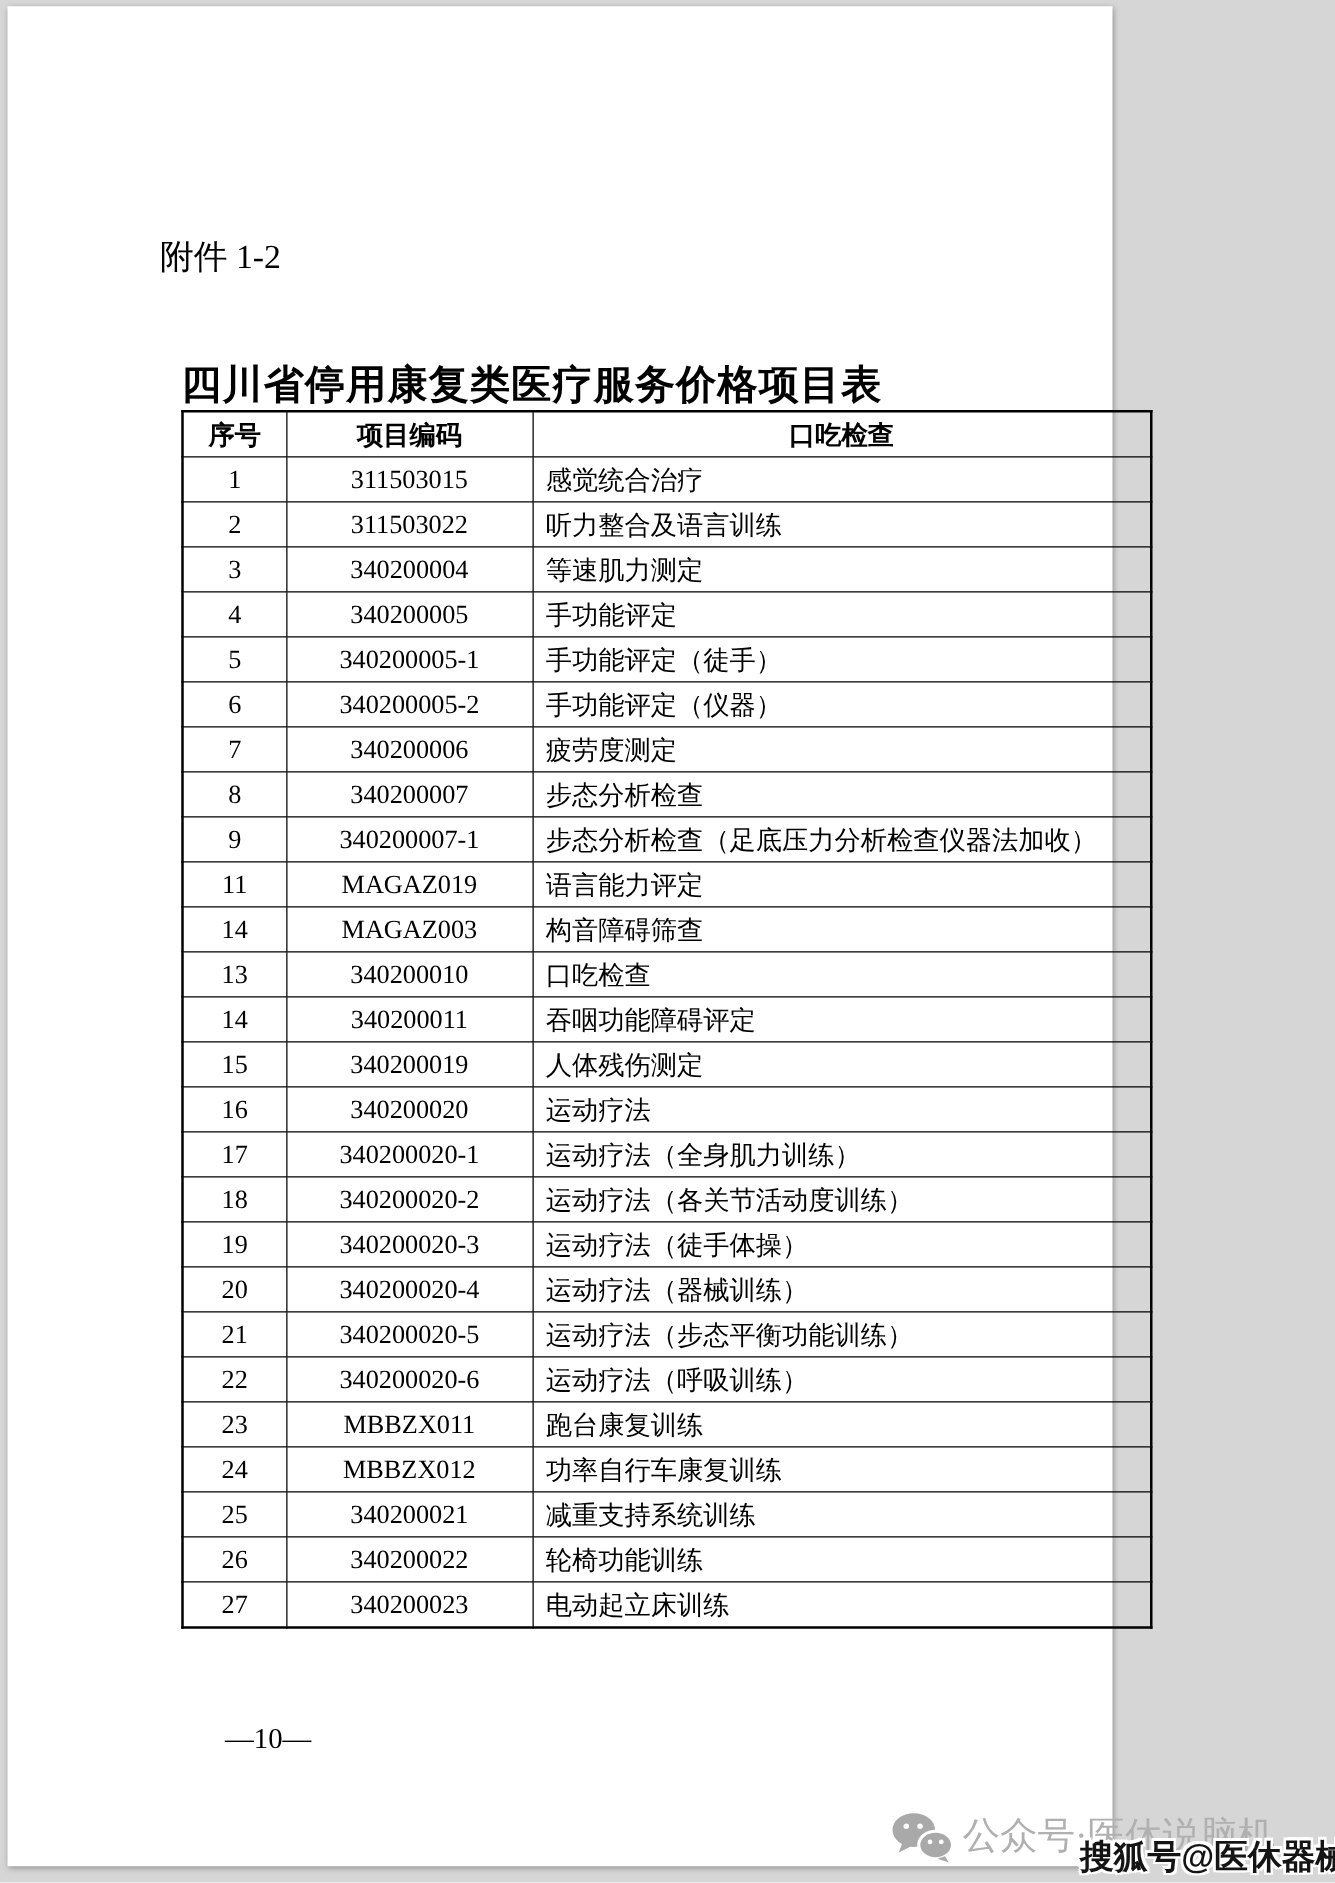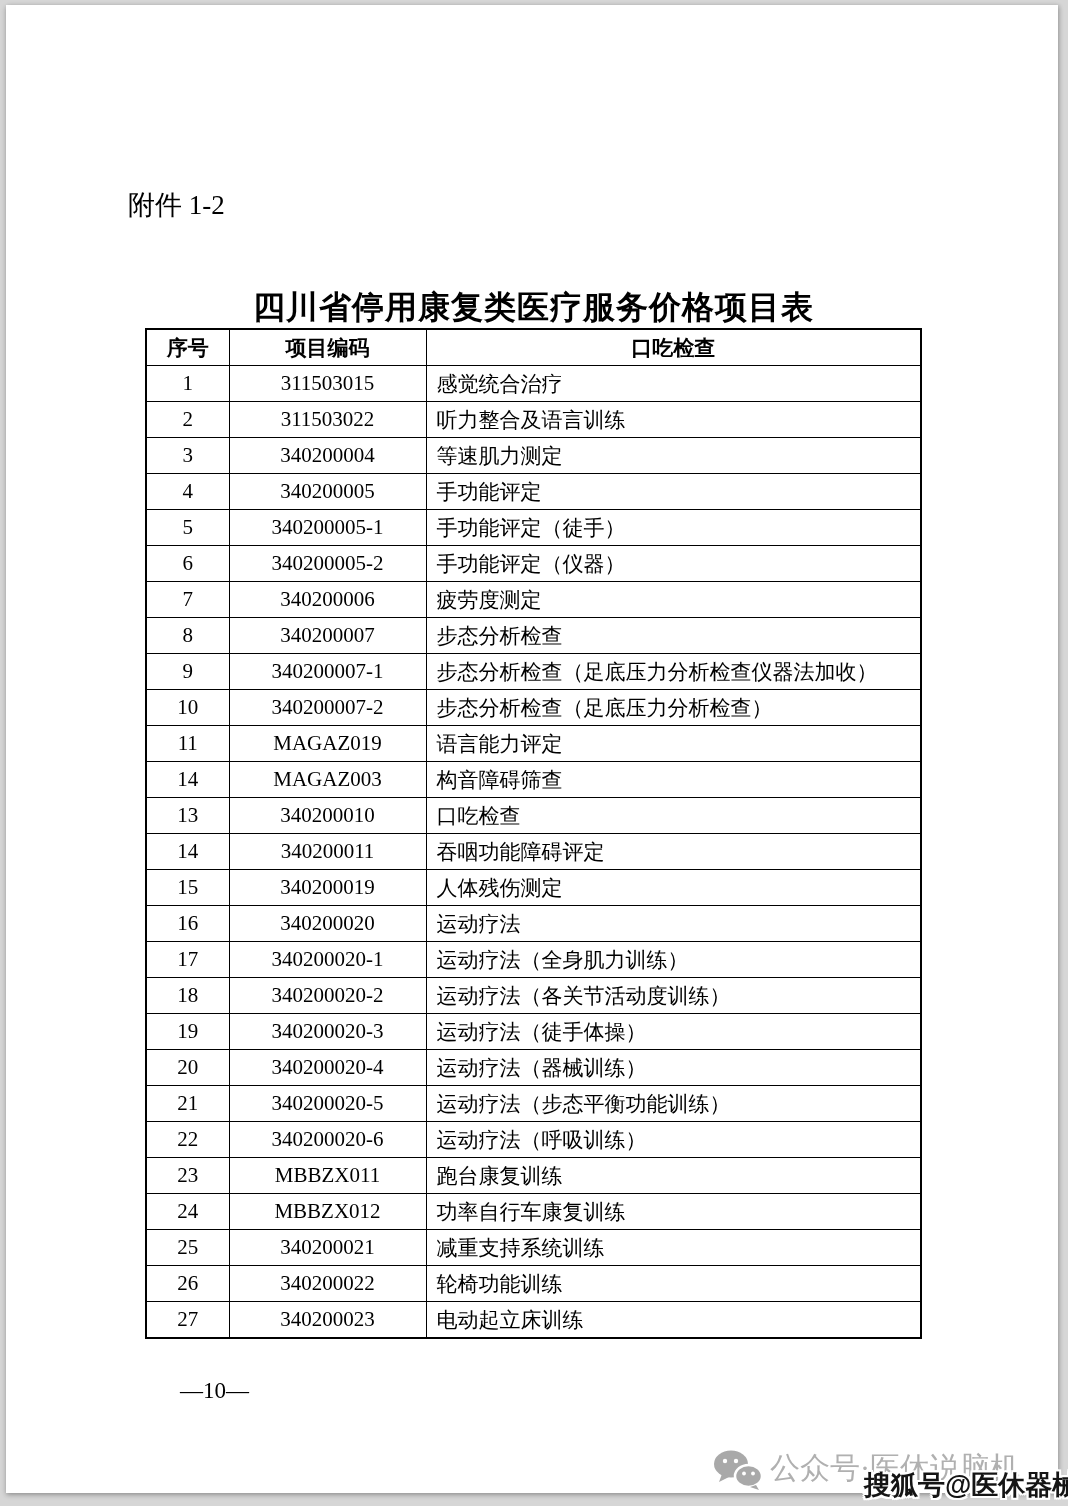--- a/index.html
+++ b/index.html
@@ -12,39 +12,38 @@
     position: relative;
     background: #d6d6d6;
     font-family: "Liberation Serif", "DejaVu Serif", serif;
     color: #000;
     overflow: hidden;
   }
   .page {
     position: absolute;
     left: 6px;
     top: 5px;
-    width: 1052px;
+    width: 884px;
     height: 1488px;
     background: #ffffff;
     box-shadow: 0 2px 5px rgba(0,0,0,0.28), 2px 0 4px rgba(0,0,0,0.10);
   }
   .attachment-label {
     position: absolute;
     left: 122px;
     top: 184px;
     font-size: 27px;
     line-height: 1.2;
     white-space: nowrap;
   }
   .doc-title {
     position: absolute;
     left: 139px;
     top: 281px;
     width: 777px;
-    text-align: center;
     font-size: 32px;
     font-weight: bold;
     letter-spacing: 1px;
     white-space: nowrap;
   }
   table.price-table {
     position: absolute;
     left: 139px;
     top: 323px;
     width: 777px;
@@ -188,25 +187,20 @@
           <td class="col-no">8</td>
           <td class="col-code">340200007</td>
           <td class="col-name">步态分析检查</td>
         </tr>
         <tr>
           <td class="col-no">9</td>
           <td class="col-code">340200007-1</td>
           <td class="col-name">步态分析检查（足底压力分析检查仪器法加收）</td>
         </tr>
         <tr>
-          <td class="col-no">10</td>
-          <td class="col-code">340200007-2</td>
-          <td class="col-name">步态分析检查（足底压力分析检查）</td>
-        </tr>
-        <tr>
           <td class="col-no">11</td>
           <td class="col-code">MAGAZ019</td>
           <td class="col-name">语言能力评定</td>
         </tr>
         <tr>
           <td class="col-no">14</td>
           <td class="col-code">MAGAZ003</td>
           <td class="col-name">构音障碍筛查</td>
         </tr>
         <tr>

